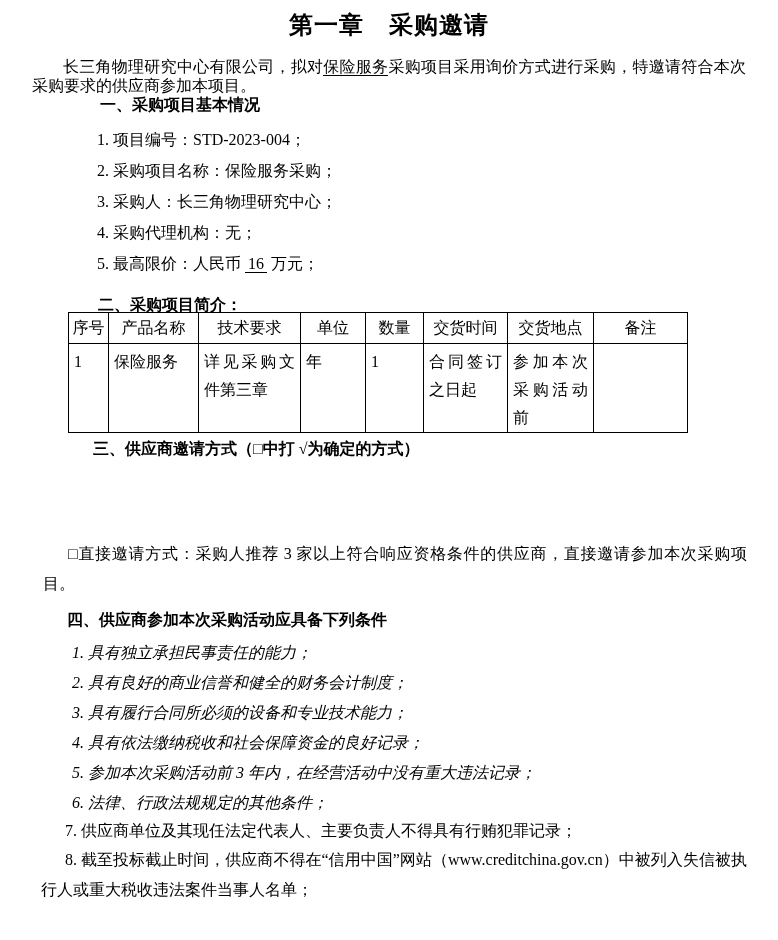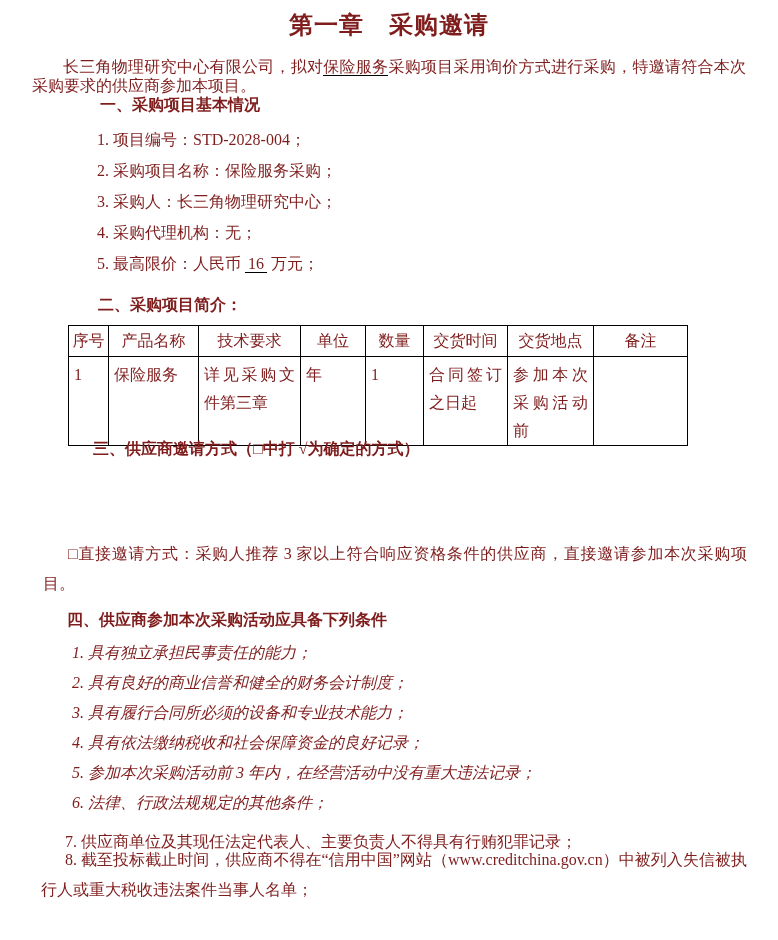--- a/index.html
+++ b/index.html
@@ -1,21 +1,21 @@
 <!DOCTYPE html>
 <html><head>
 <meta charset="utf-8">
 <style>
   html, body { margin: 0; padding: 0; background: #ffffff; }
   .page {
     position: relative;
     width: 778px;
     height: 924px;
     background: #ffffff;
-    color: #7f1d1d;
+    color: #000000;
     font-family: "Liberation Serif", "DejaVu Serif", serif;
     font-size: 16px;
     overflow: hidden;
   }
   .abs { position: absolute; }
   .title {
     top: 8px; left: 0; width: 778px;
     text-align: center;
     font-size: 24px;
     font-weight: 700;
@@ -34,21 +34,20 @@
   .h-three { top: 439px; left: 93px; }
   .h-four  { top: 610px; left: 67px; }
   .h-note { font-weight: 700; }
   .items-one { top: 124px; left: 97px; }
   .line31 { height: 31px; line-height: 31px; white-space: nowrap; }
   .proj-table {
     top: 312px; left: 68px;
     border-collapse: collapse;
     table-layout: fixed;
     width: 619px;
-    margin-top: 13px;
   }
   .proj-table th, .proj-table td {
     border: 1px solid #000000;
     font-weight: 400;
     font-size: 16px;
     overflow: hidden;
   }
   .proj-table thead th {
     height: 30px;
     text-align: center;
@@ -62,41 +61,41 @@
     text-align: justify;
   }
   .para {
     line-height: 30px;
     text-align: justify;
   }
   .para-public { top: 468px; left: 53px; width: 694px; text-indent: 20px; }
   .para-direct { top: 539px; left: 43px; width: 704px; text-indent: 25px; }
   .items-four { top: 638px; left: 72px; }
   .line30 { height: 30px; line-height: 30px; white-space: nowrap; font-style: italic; }
-  .item-seven { top: 816px; left: 65px; line-height: 30px; white-space: nowrap; margin-top: 11px; }
+  .item-seven { top: 816px; left: 65px; line-height: 30px; white-space: nowrap; }
   .item-eight { top: 845px; left: 41px; width: 706px; line-height: 30px; text-indent: 24px; text-align: justify; }
   .item-nine  { top: 932px; left: 65px; line-height: 30px; white-space: nowrap; }
   .underline { border-bottom: 1px solid #000000; }
   .pad { padding: 0 3px; }
 </style>
 </head>
 <body>
 
 <div class="page">
 
   <div class="abs title">第一章　采购邀请</div>
 
   <div class="abs intro">
     <span>长三角物理研究中心有限公司，拟对</span><span class="underline">保险服务</span><span>采购项目采用询价方式进行采购，特邀请符合本次采购要求的供应商参加本项目。</span>
   </div>
 
   <div class="abs heading h-one">一、采购项目基本情况</div>
 
   <div class="abs items-one">
-    <div class="line31">1. 项目编号：STD-2028-004；</div>
+    <div class="line31">1. 项目编号：STD-2023-004；</div>
     <div class="line31">2. 采购项目名称：保险服务采购；</div>
     <div class="line31">3. 采购人：长三角物理研究中心；</div>
     <div class="line31">4. 采购代理机构：无；</div>
     <div class="line31">
       <span>5. 最高限价：人民币 </span><span class="underline pad">16</span><span> 万元；</span>
     </div>
   </div>
 
   <div class="abs heading h-two">二、采购项目简介：</div>
 

